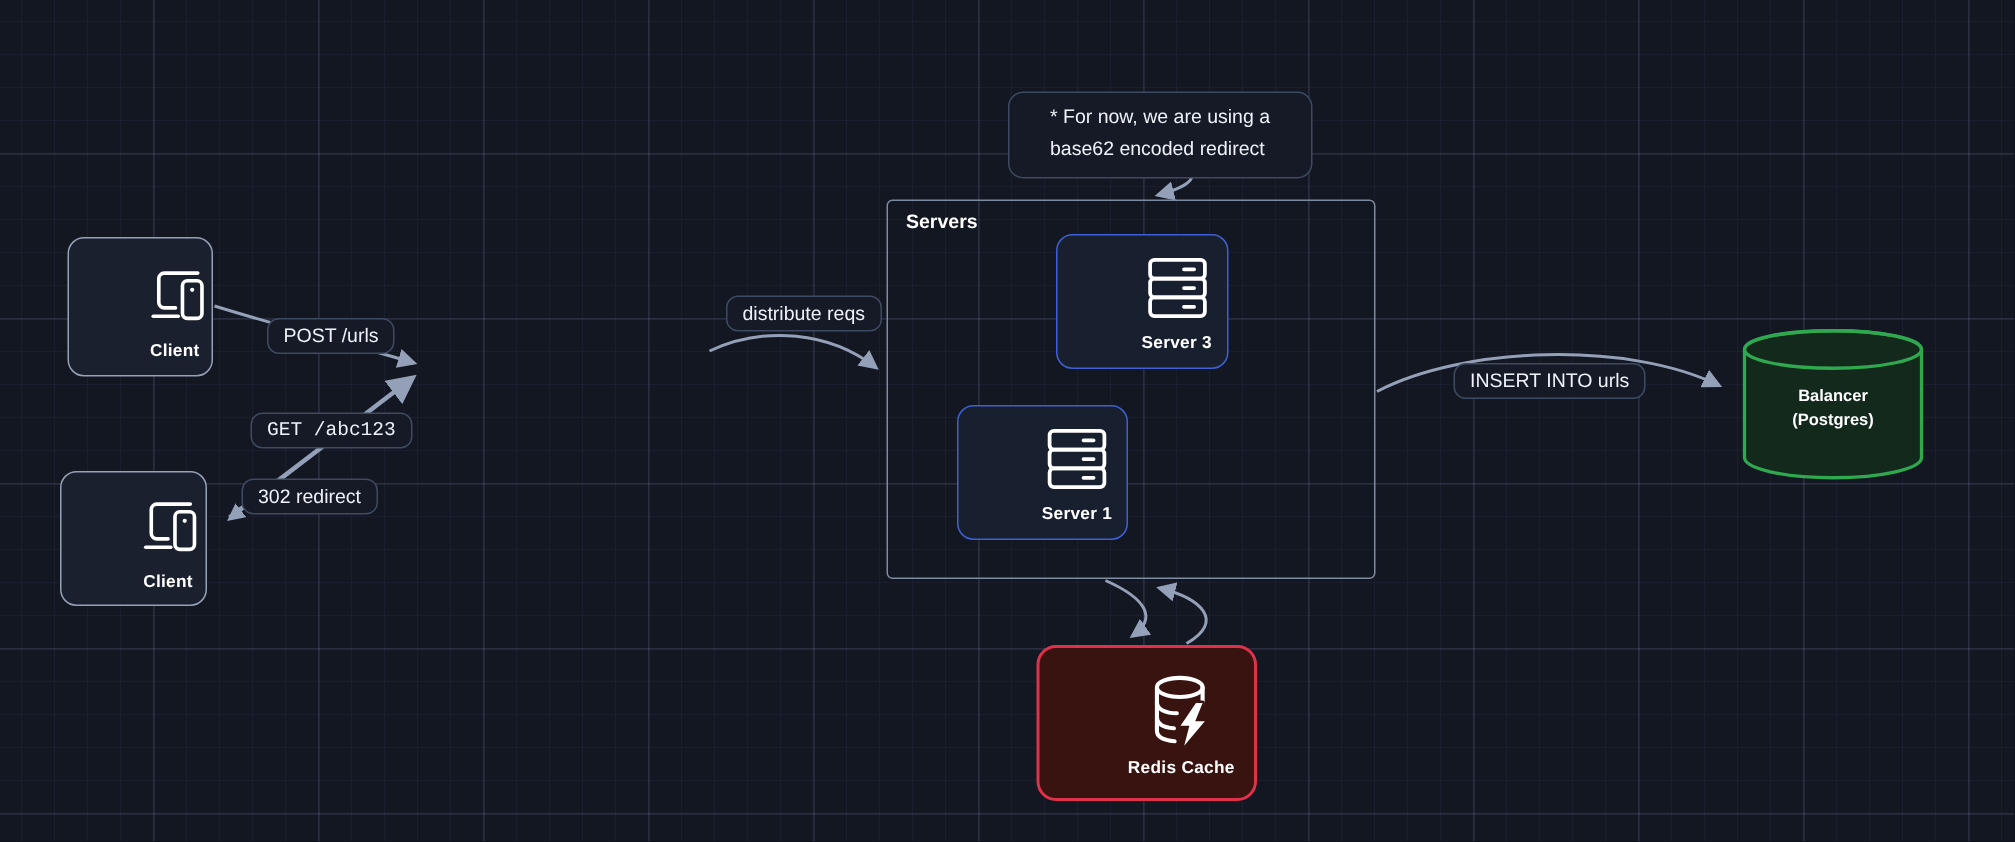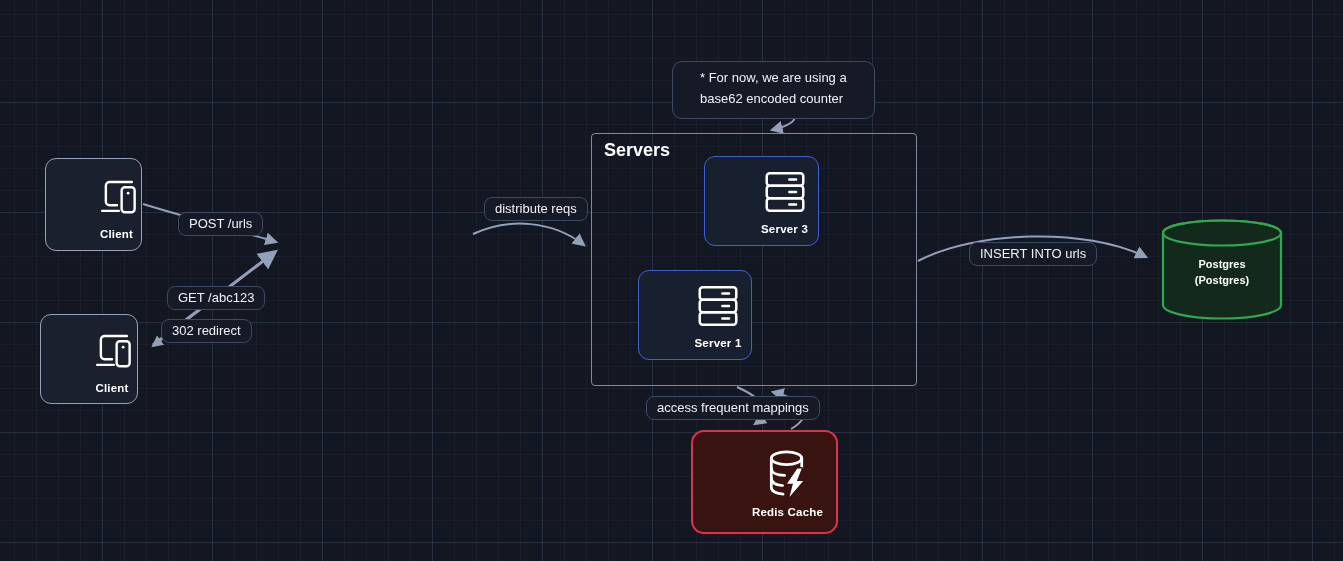--- a/index.html
+++ b/index.html
@@ -22,21 +22,21 @@
   }
   .node .icon { line-height:0; }
   .nlabel { font-weight:700; font-size:11.5px; color:#ffffff; letter-spacing:.2px; text-align:center; }
   .client { background:#1a202d; border:1.5px solid #96a1b6; border-radius:11px; }
   .lb     { background:#3a300f; border:2px solid #e8860d; border-radius:11px; gap:8px; }
   .server { background:#18202f; border:1.5px solid #3f5fd7; border-radius:11px; }
   .redis  { background:#391310; border:2px solid #e0314b; border-radius:13px; gap:4px; }
   .group {
     position:absolute; box-sizing:border-box; border:1.5px solid #7e8aa0; border-radius:4px;
   }
-  .group-label { position:absolute; top:6px; left:12px; font-weight:700; font-size:18px; color:#ffffff; }
+  .group-label { position:absolute; top:6px; left:12px; font-weight:700; font-size:13px; color:#ffffff; }
   .pill {
     position:absolute; box-sizing:border-box; background:#151a26; border:1px solid #3e4a61;
     border-radius:8px; padding:3px 10px 4px; font-size:13px; color:#eef2f8; white-space:nowrap;
   }
   .pill.multi { padding:5px 12px 6px; line-height:1.5; }
   .note { padding:6px 27px 8px; border-radius:10px; line-height:1.6; }
   .dbwrap { position:absolute; }
   .dbtext {
     position:absolute; left:0; top:38px; width:100%; text-align:center;
     font-weight:700; font-size:11px; color:#ffffff; line-height:1.45;
@@ -130,36 +130,35 @@
     </span>
     <span class="nlabel">Redis Cache</span>
   </div>
 
   <div class="dbwrap" style="left:1161px; top:219px; width:122px; height:101px;">
     <svg width="122" height="101" viewBox="0 0 122 101">
       <path d="M2 14 V86 C2 93.5 28.4 99.5 61 99.5 C93.6 99.5 120 93.5 120 86 V14 C120 6.5 93.6 1.5 61 1.5 C28.4 1.5 2 6.5 2 14 Z" fill="#12291c" stroke="#2fa84f" stroke-width="2.2"></path>
       <ellipse cx="61" cy="14" rx="59" ry="12.5" fill="none" stroke="#2fa84f" stroke-width="2.2"></ellipse>
     </svg>
     <div class="dbtext">
-      <div>Postgres</div>
+      <div>Balancer</div>
       <div>(Postgres)</div>
     </div>
   </div>
 
   <div class="pill" style="left:178px; top:212px;">POST /urls</div>
 
-  <div class="pill" style="left:167px; top:286px;">GET /abc123</div>
+  <div class="pill" style="left:167px; top:275px;font-family:Liberation Mono, monospace;">GET /abc123</div>
 
   <div class="pill" style="left:161px; top:319px;">302 redirect</div>
 
   <div class="pill" style="left:484px; top:197px;">distribute reqs</div>
 
 
   <div class="pill" style="left:969px; top:242px;">INSERT INTO urls</div>
 
-  <div class="pill" style="left:646px; top:396px;">access frequent mappings</div>
 
   <div class="pill note" style="left:672px; top:61px;">
     <div>* For now, we are using a</div>
-    <div>base62 encoded counter</div>
+    <div>base62 encoded redirect</div>
   </div>
 
 </div>
 
 </body></html>

